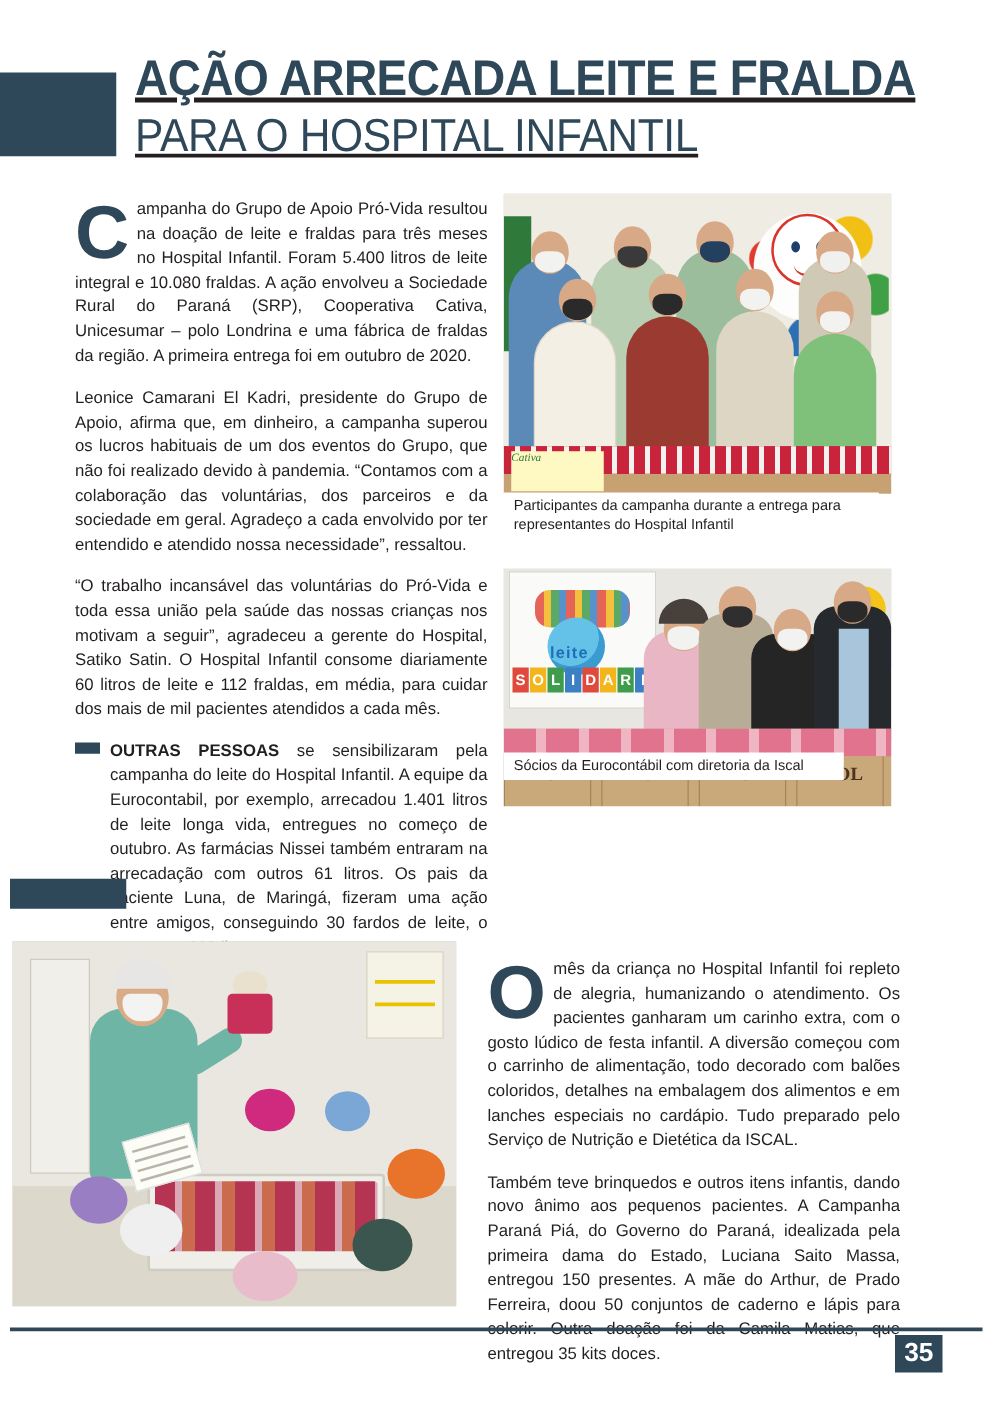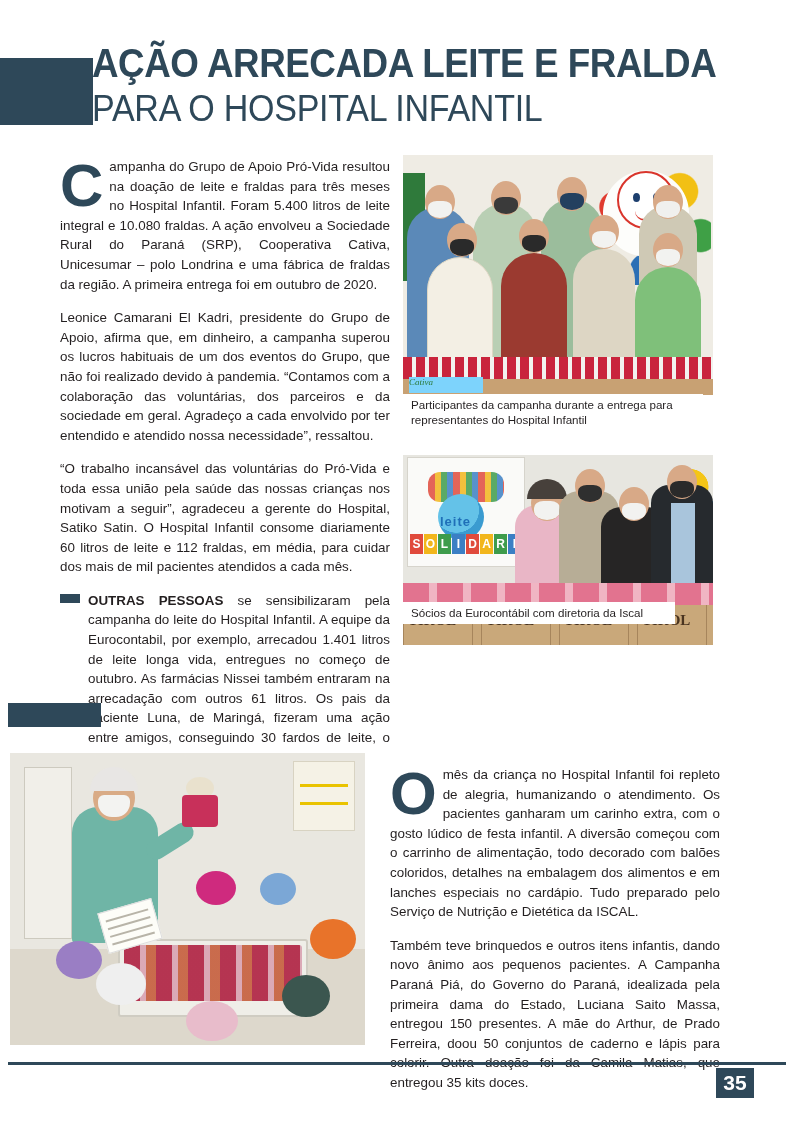--- a/index.html
+++ b/index.html
@@ -29,23 +29,24 @@
     position: absolute;
     left: 0px;
     top: 58px;
     width: 93px;
     height: 67px;
     background: #2e4859;
   }
 
   .hdr1-wrap {
     position: absolute;
-    left: 92px;
+    left: 108px;
     top: 40px;
     width: 680px;
+    text-decoration: underline;
   }
 
   .hdr-line1 {
     font-family: "Liberation Sans", sans-serif;
     font-weight: bold;
     font-size: 40px;
     line-height: 46px;
     letter-spacing: -0.5px;
     color: #2e4859;
     transform: scaleX(0.92);
@@ -267,22 +268,22 @@
   .pmask { position:absolute; border-radius:40% 40% 55% 55%; }
   .p1-boxes {
     position:absolute; left:0; right:0; bottom:0; height:38px;
     background: linear-gradient(180deg,#c9243c 0 58%, #c8a173 58% 100%);
   }
   .p1-boxes::after {
     content:""; position:absolute; left:0; top:0; width:100%; height:58%;
     background: repeating-linear-gradient(90deg, #c9243c 0 9px, #f2f2ee 9px 13px);
   }
   .p1-cattiva {
-    position:absolute; left:6px; bottom:2px; width:74px; height:16px;
-    background:#7dd3fc; color:#2c7a3b; font-size:9px; font-style:italic;
+    position:absolute; left:6px; bottom:2px; width:74px; height:32px;
+    background:#fef9c3; color:#2c7a3b; font-size:9px; font-style:italic;
     font-family:"Liberation Serif", serif;
   }
 
   
   .p2-bg { position:absolute; inset:0; background:#e7e6e0; }
   .p2-banner {
     position:absolute; left:4px; top:2px; width:118px; height:110px;
     background:#fafaf8; border:1px solid #d6d4cc;
   }
   .p2-globe {

